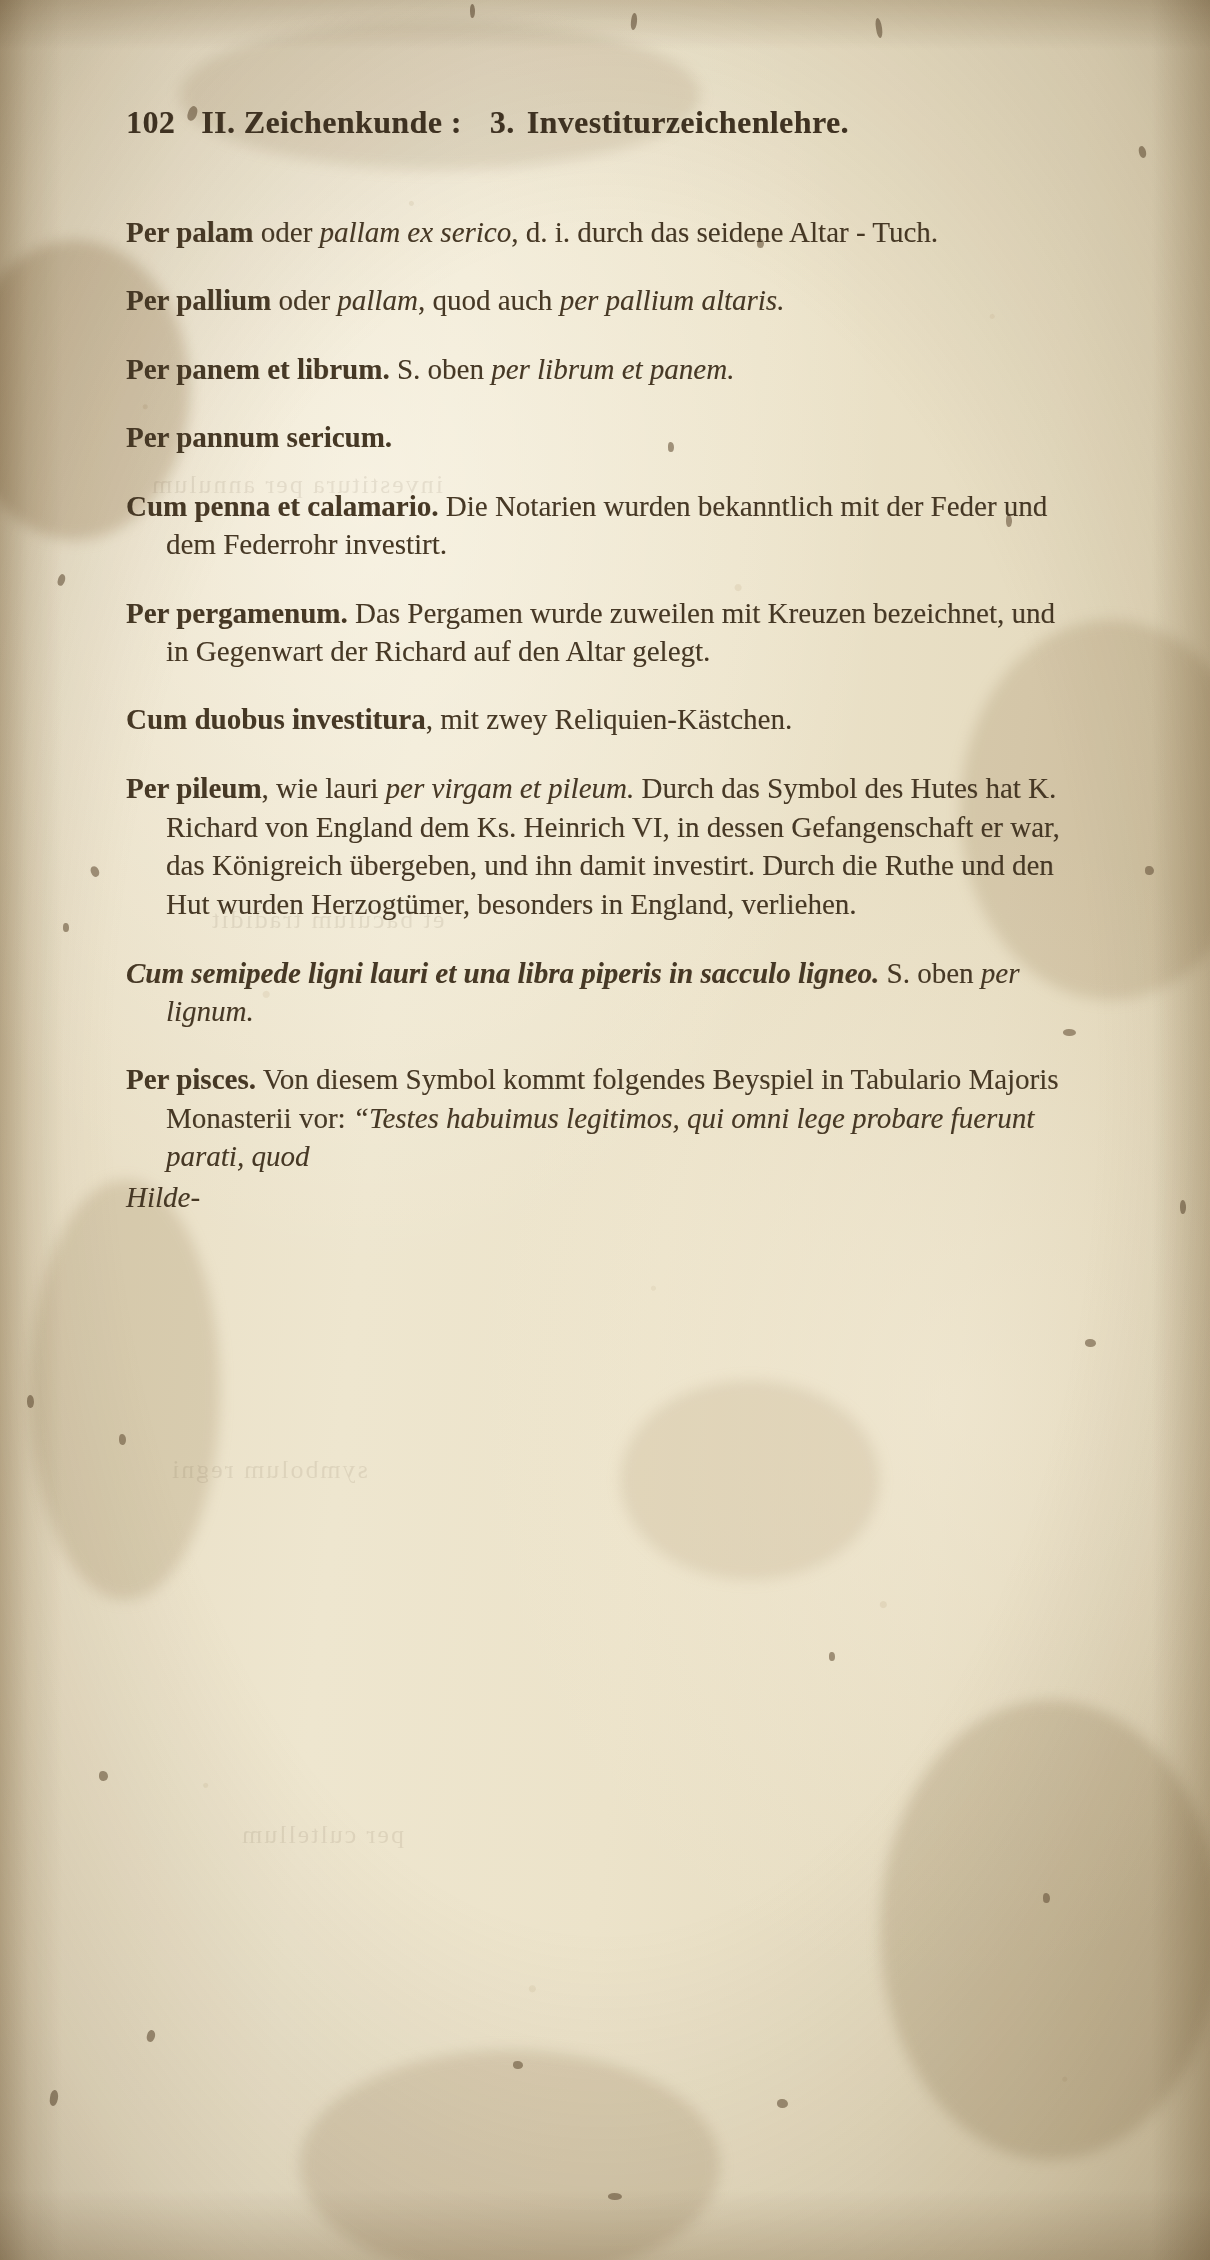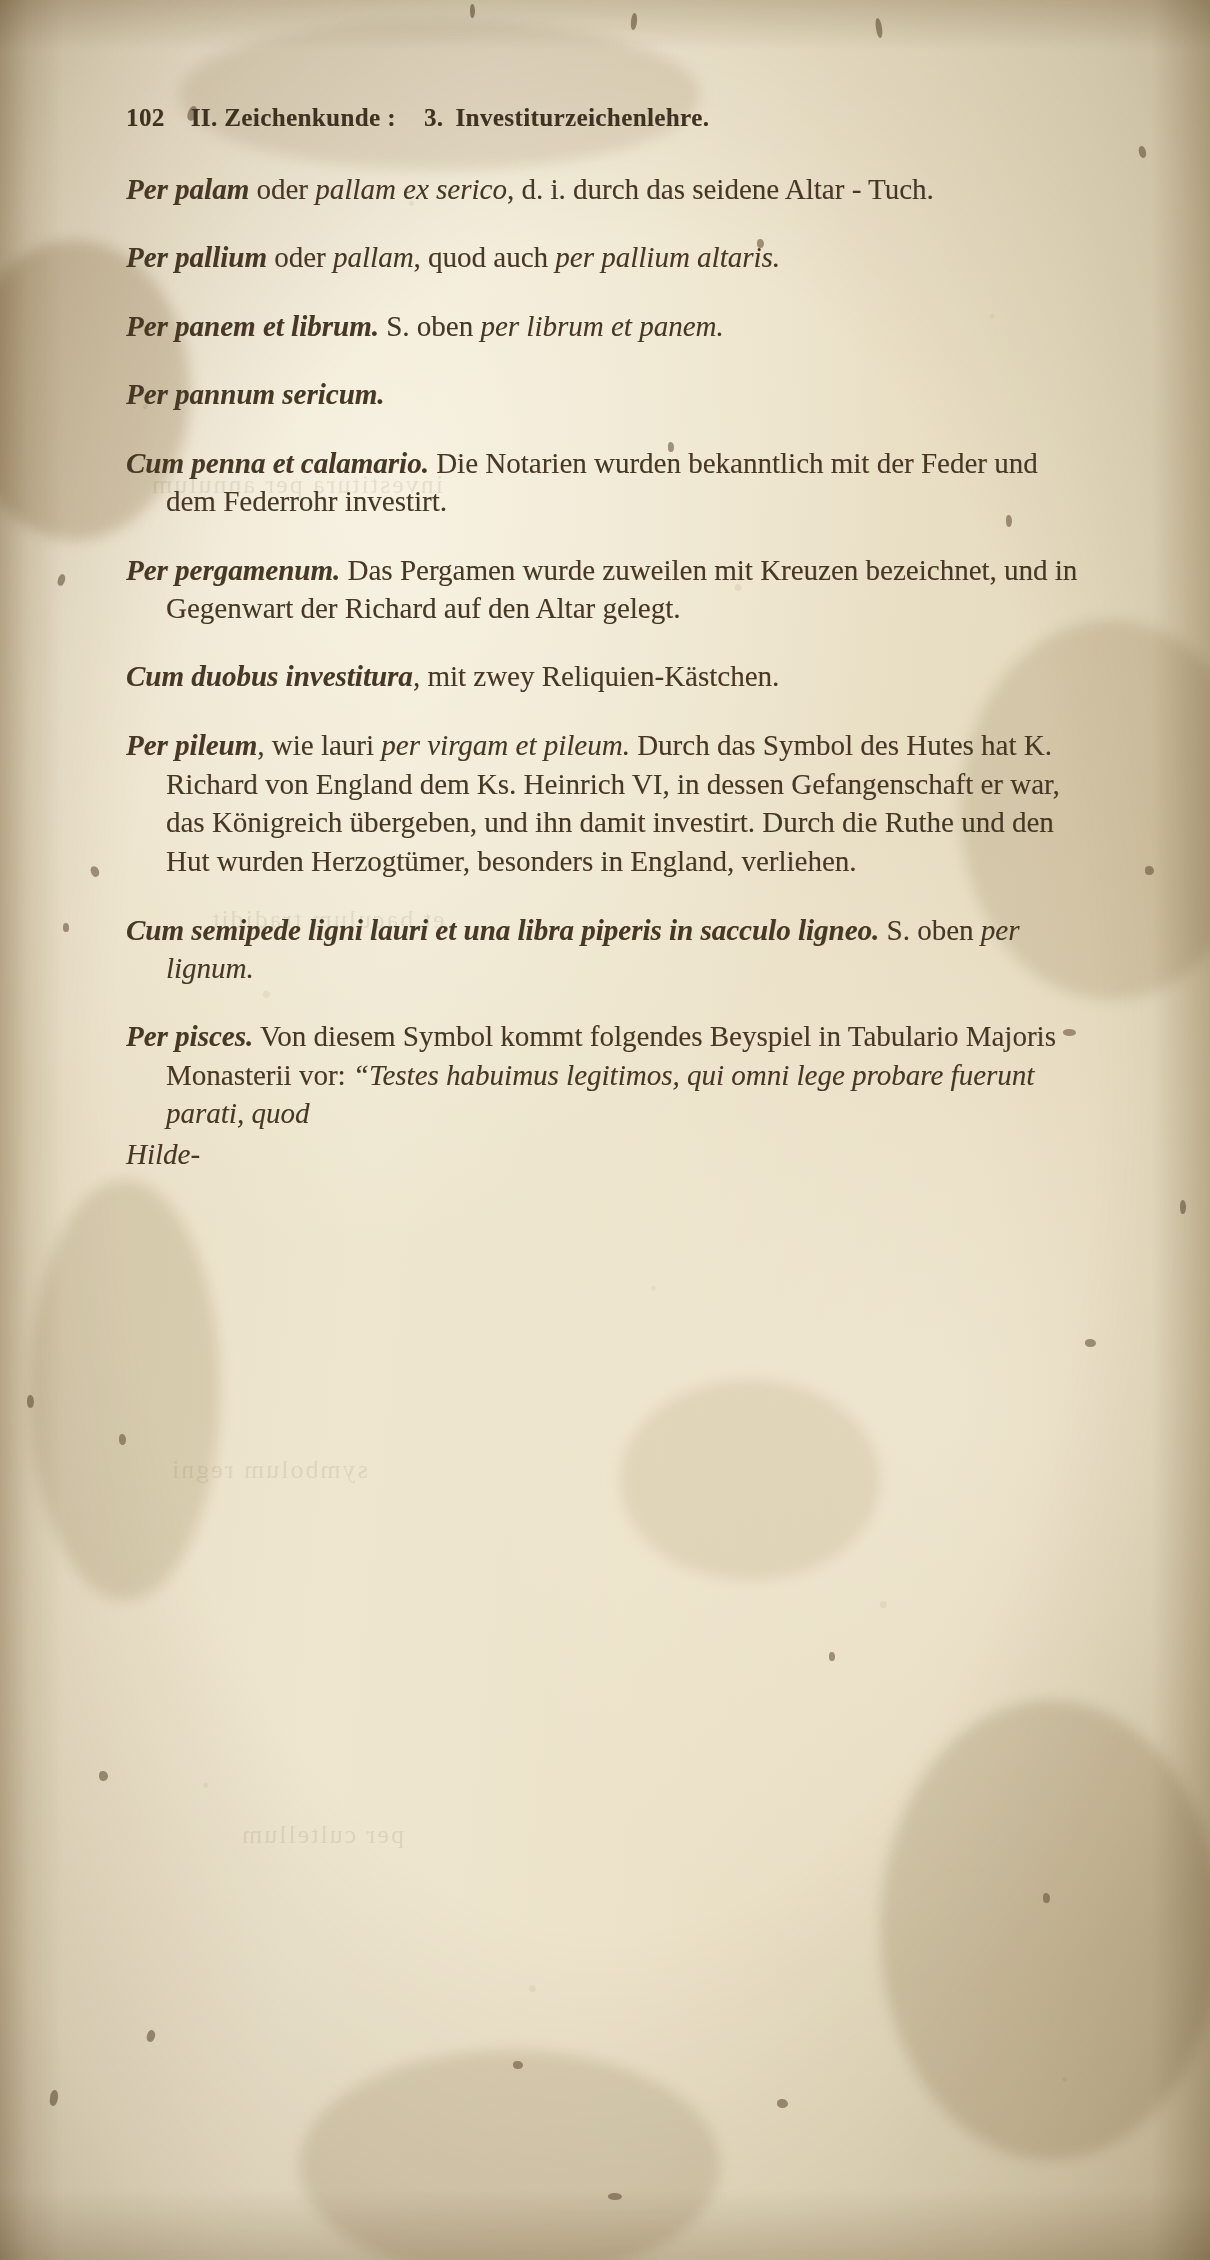--- a/index.html
+++ b/index.html
@@ -119,25 +119,25 @@
   
   .content {
     position: absolute;
     z-index: 7;
     left: 126px;
     top: 104px;
     width: 958px;
   }
 
   .running-head {
-    font-size: 25px;
+    font-size: 32px;
     font-weight: bold;
     letter-spacing: 0.4px;
     color: #3f3222;
-    margin-bottom: 38px;
+    margin-bottom: 72px;
     white-space: nowrap;
     text-shadow: 0.4px 0.3px 0 rgba(70,56,38,0.35);
   }
   .running-head .folio {
     margin-right: 26px;
     font-variant: small-caps;
   }
   .running-head .sect-a { margin-right: 28px; }
   .running-head .sect-num { margin-right: 12px; }
 
@@ -149,21 +149,20 @@
     text-align: left;
     padding-left: 40px;
     text-indent: -40px;
     text-shadow: 0.35px 0.25px 0 rgba(78,62,42,0.3);
   }
 
   .entry .lat {
     font-style: italic;
   }
   .entry .lead {
-    font-style: italic;
     font-weight: bold;
   }
   .entry .ger {
     font-style: normal;
   }
 
   .entry.all-italic {
     font-style: italic;
   }
   .entry.all-italic .ger {

